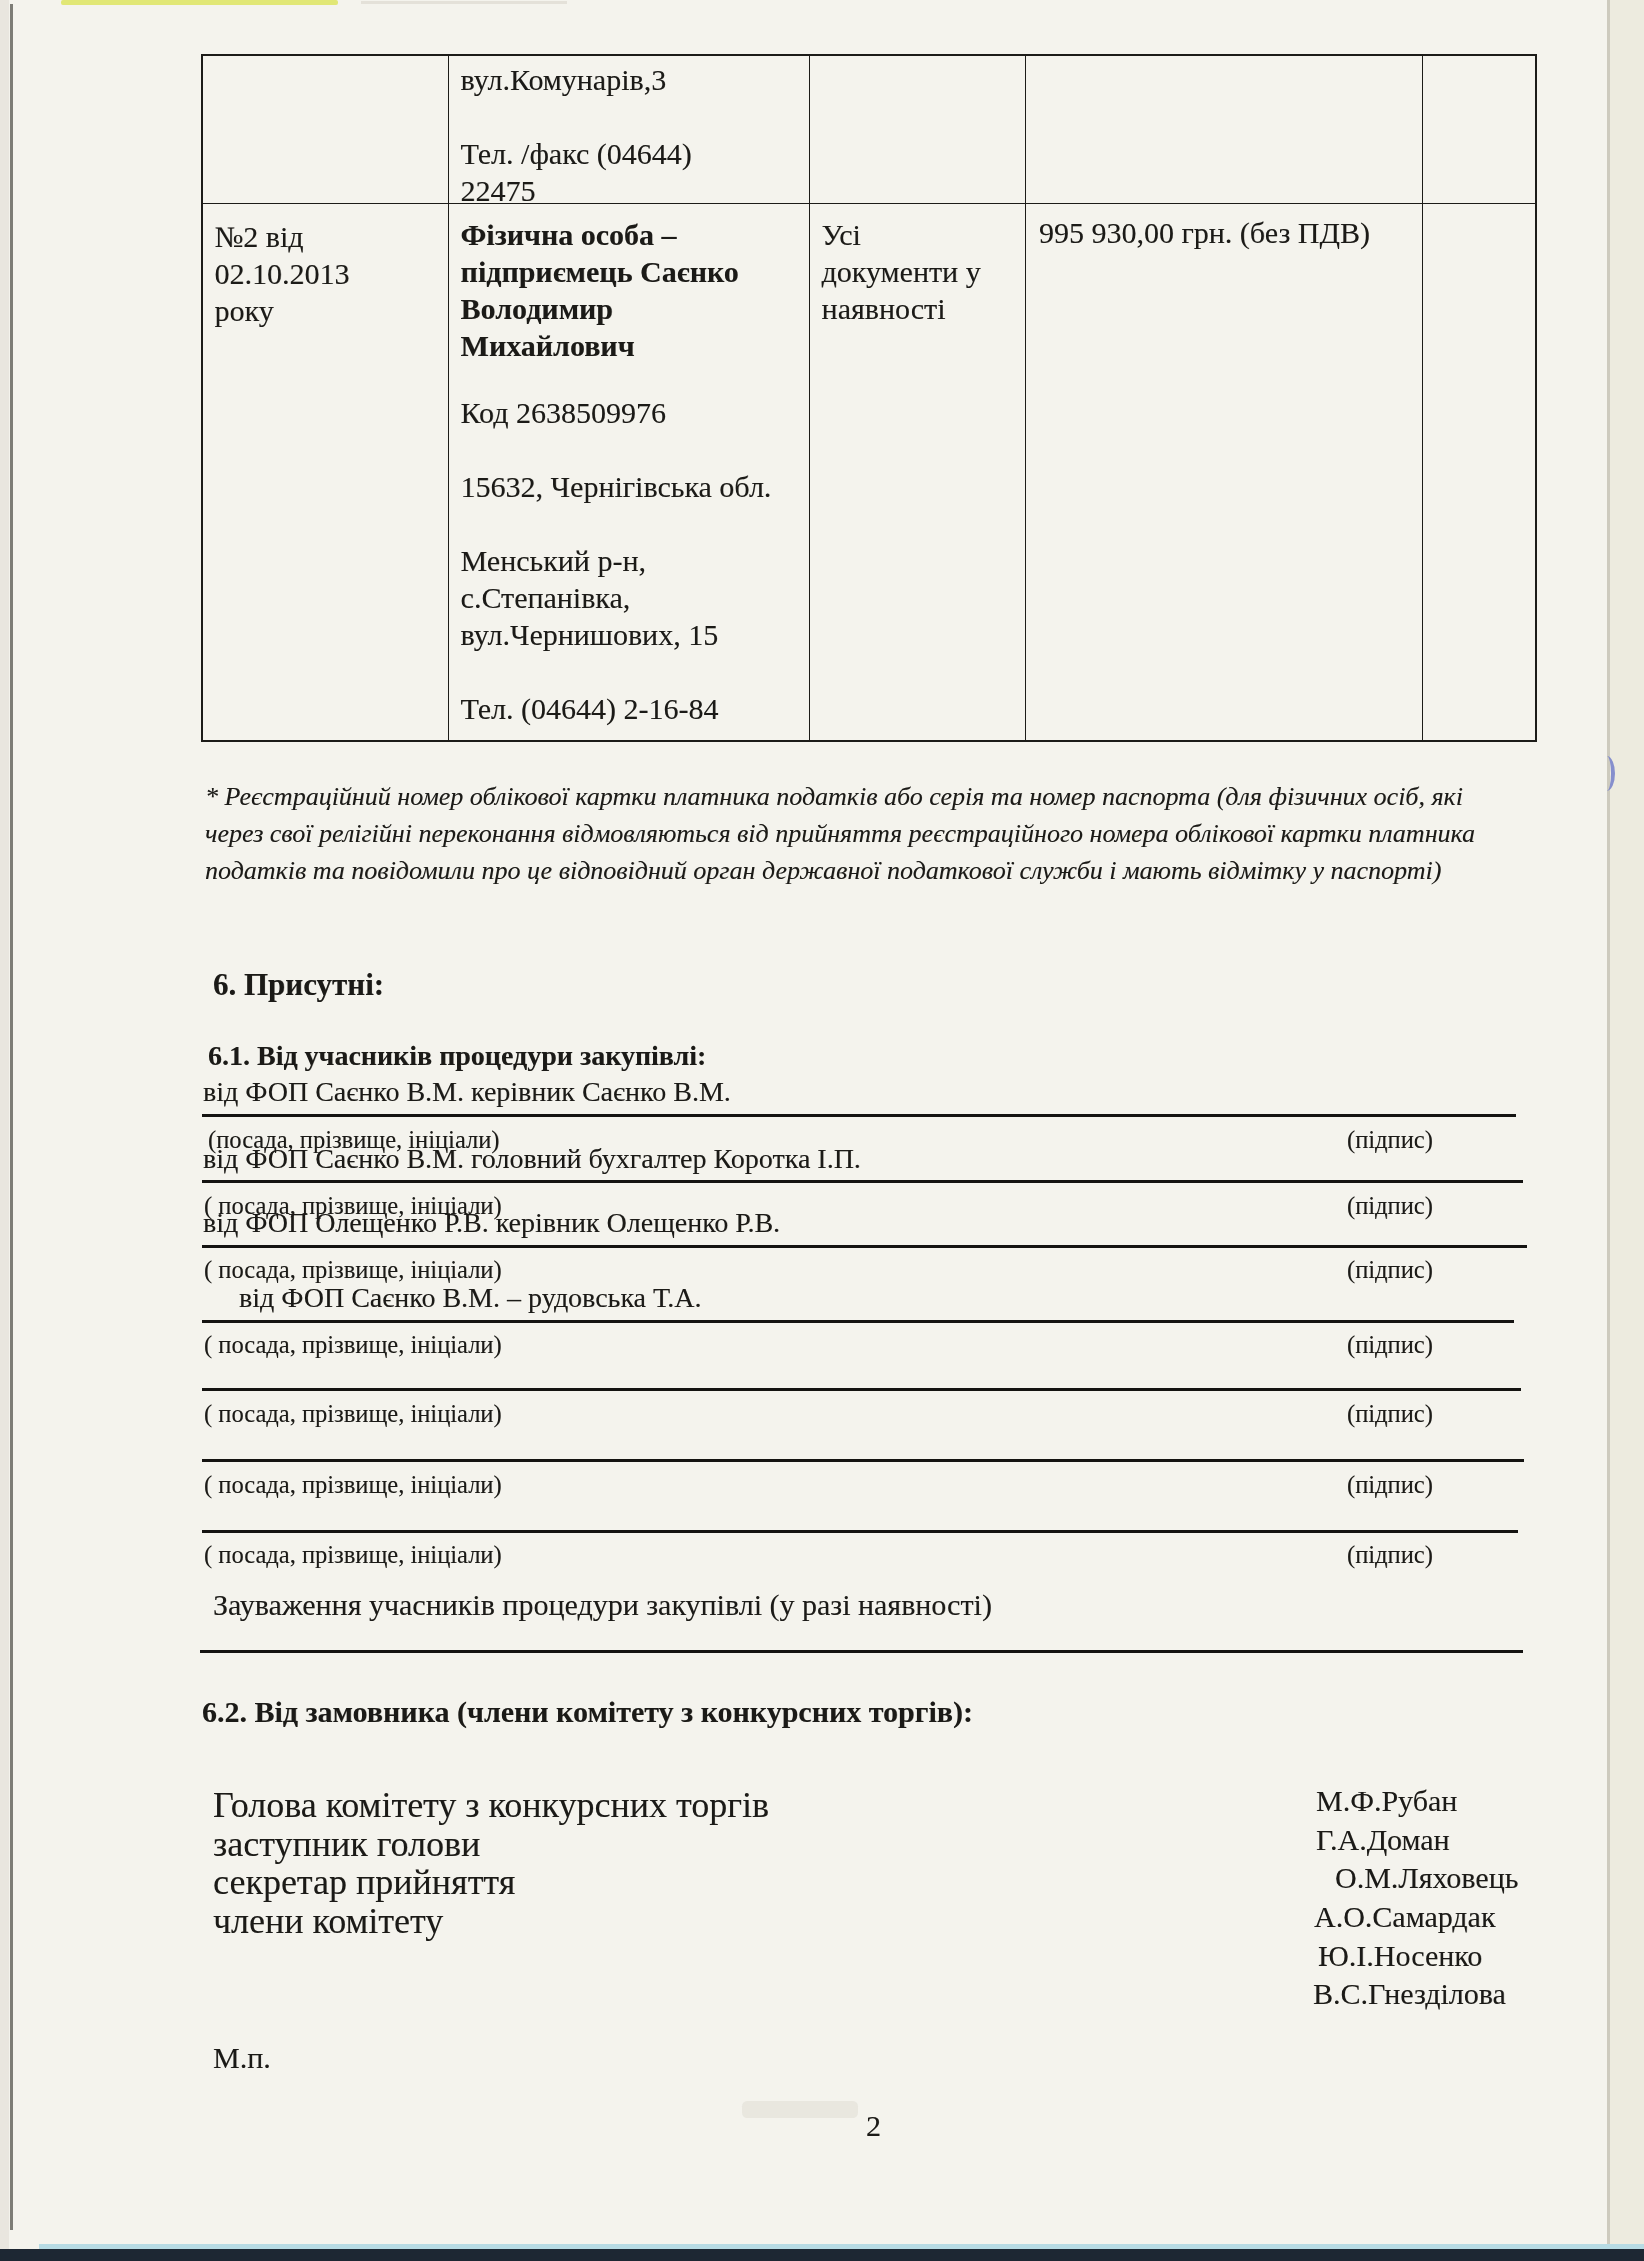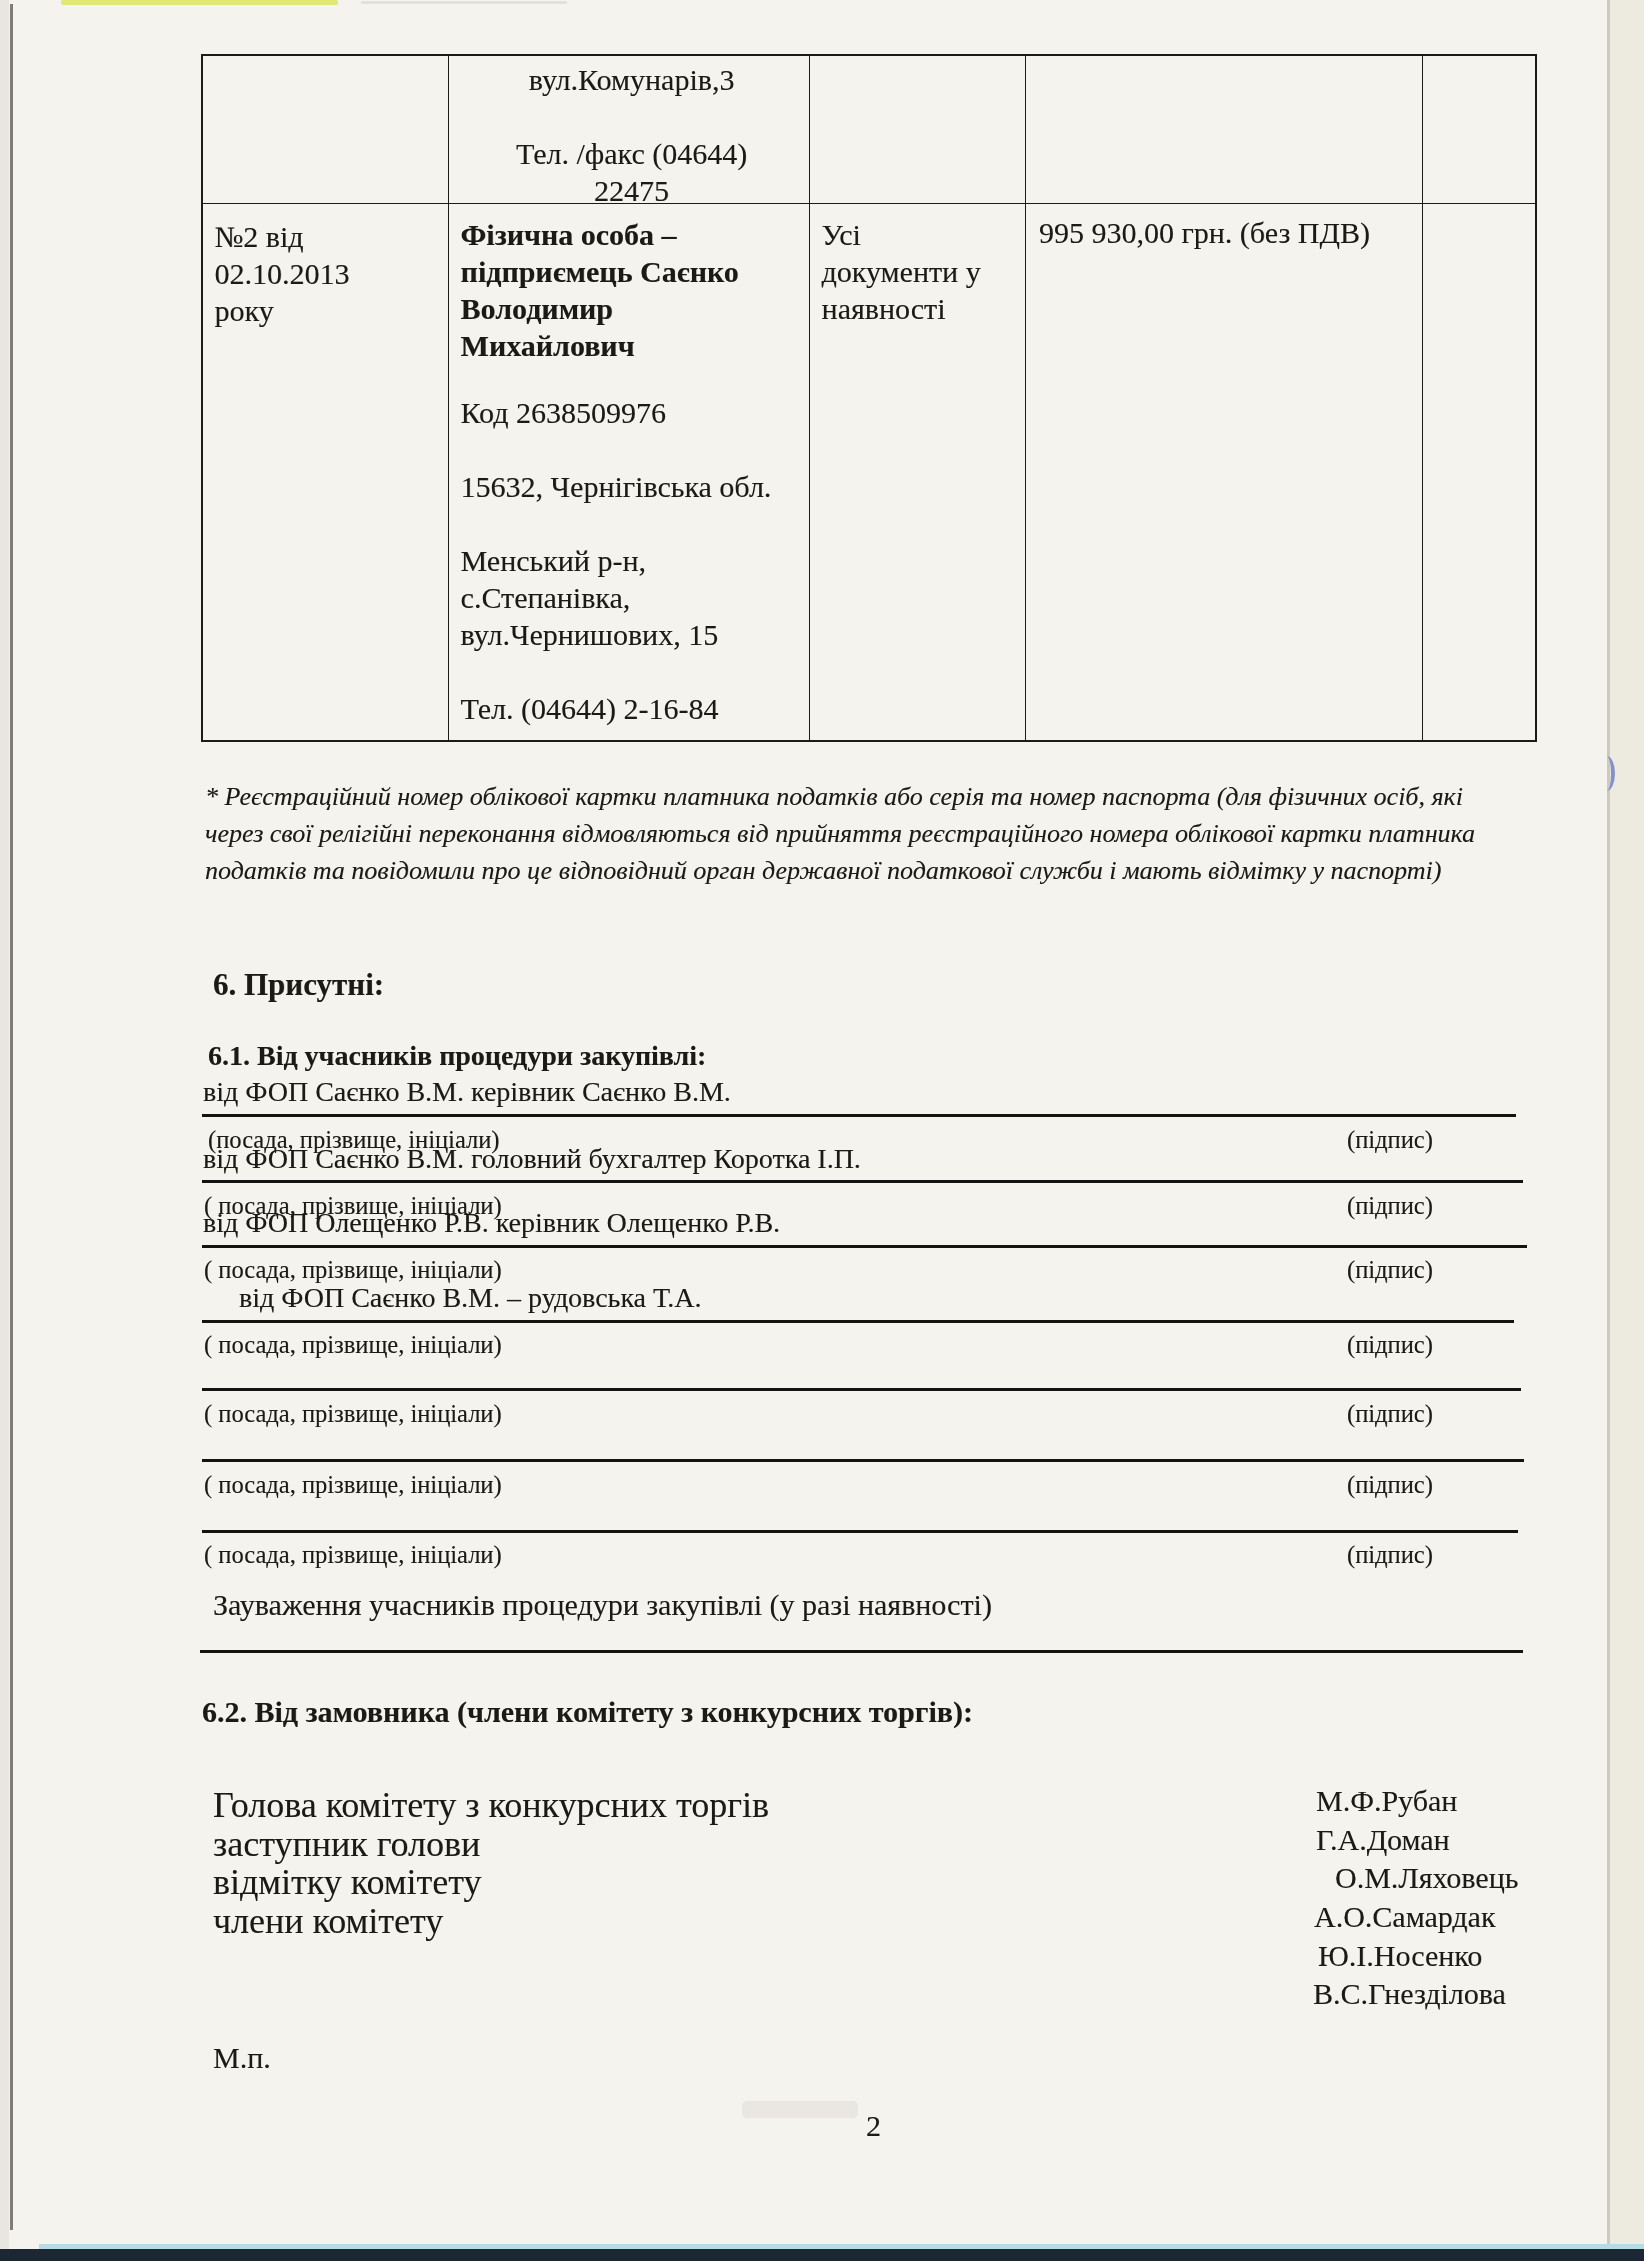--- a/index.html
+++ b/index.html
@@ -32,21 +32,21 @@
   
   .doc-table{
     position:absolute;left:201px;top:54px;width:1336px;height:688px;
     border:2.6px solid #1c1b18;box-sizing:border-box;
     display:grid;
     grid-template-columns:246px 361px 216px 397px auto;
     grid-template-rows:148px auto;
   }
   .cell{border-right:1.9px solid #1c1b18;box-sizing:border-box;font-size:30px;line-height:37px;}
   .cell.lastcol{border-right:none;}
-  .cell.r1{border-bottom:1.9px solid #1c1b18;text-align:center;}
+  .cell.r1{border-bottom:1.9px solid #1c1b18;}
   .cell .inner{text-shadow:0.3px 0.3px 0.4px rgba(25,22,18,.35);}
 
   
   .sig-name{font-size:28px;}
   .sig-line{position:absolute;height:3.2px;background:#141311;}
   .lbl{font-size:24.5px;}
 
   .committee-role{font-size:36px;}
   .committee-name{font-size:30px;}
 </style>
@@ -154,21 +154,21 @@
   <div class="sig-line" style="left:200px;top:1650px;width:1323px;"></div>
 
   <div class="t b" style="left:202px;top:1695px;font-size:30px;">6.2. Від замовника (члени комітету з конкурсних торгів):</div>
 
   <div class="t committee-role" style="left:213px;top:1784px;">Голова комітету з конкурсних торгів</div>
   <div class="t committee-name" style="left:1316px;top:1784px;">М.Ф.Рубан</div>
 
   <div class="t committee-role" style="left:213px;top:1823px;">заступник голови</div>
   <div class="t committee-name" style="left:1316px;top:1823px;">Г.А.Доман</div>
 
-  <div class="t committee-role" style="left:213px;top:1861px;">відмітку комітету</div>
+  <div class="t committee-role" style="left:213px;top:1861px;">секретар прийняття</div>
   <div class="t committee-name" style="left:1314px;top:1861px;margin-left:21px;">О.М.Ляховець</div>
 
   <div class="t committee-role" style="left:213px;top:1900px;">члени комітету</div>
   <div class="t committee-name" style="left:1314px;top:1900px;">А.О.Самардак</div>
 
   <div class="t committee-name" style="left:1318px;top:1939px;text-align:right;">Ю.І.Носенко</div>
 
   <div class="t committee-name" style="left:1313px;top:1977px;">В.С.Гнезділова</div>
 
   <div class="t" style="left:213px;top:2041px;font-size:30px;">М.п.</div>

